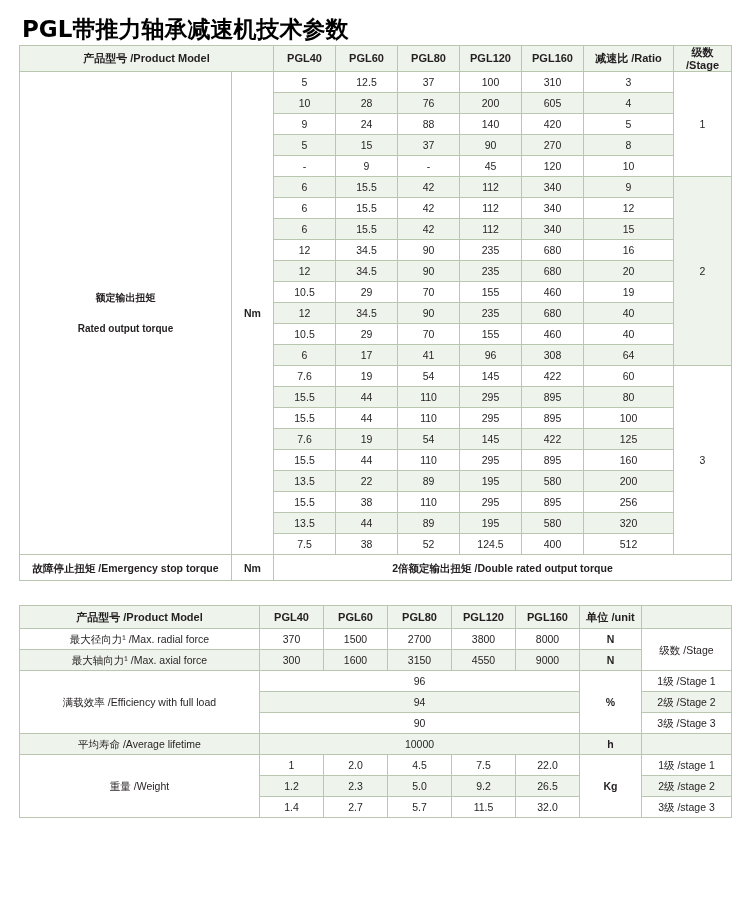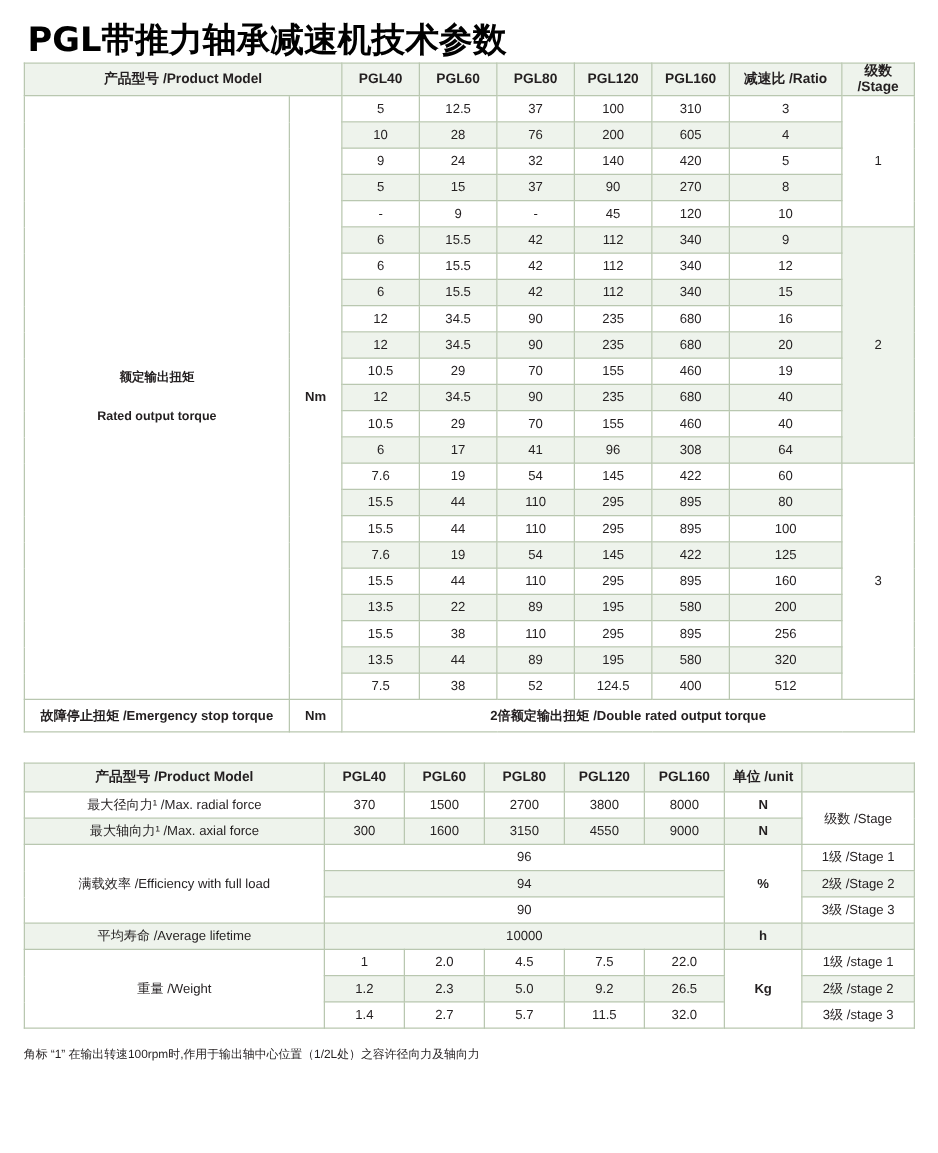--- a/index.html
+++ b/index.html
@@ -8,21 +8,21 @@
     background: #ffffff;
   }
   body {
     width: 750px;
     height: 922px;
     font-family: "Liberation Sans", sans-serif;
     color: #231f20;
     position: relative;
   }
   .page-title {
-    font-size: 27px;
+    font-size: 23px;
     font-weight: bold;
     color: #000000;
     letter-spacing: 0px;
     padding: 14px 0 0 22px;
     font-family: "DejaVu Sans", sans-serif;
   }
   table {
     border-collapse: collapse;
     table-layout: fixed;
   }
@@ -116,21 +116,21 @@
         <td>10</td>
         <td>28</td>
         <td>76</td>
         <td>200</td>
         <td>605</td>
         <td>4</td>
       </tr>
       <tr class="bandA">
         <td>9</td>
         <td>24</td>
-        <td>32</td>
+        <td>88</td>
         <td>140</td>
         <td>420</td>
         <td>5</td>
       </tr>
       <tr class="bandB">
         <td>5</td>
         <td>15</td>
         <td>37</td>
         <td>90</td>
         <td>270</td>
@@ -382,14 +382,13 @@
         <td>2.7</td>
         <td>5.7</td>
         <td>11.5</td>
         <td>32.0</td>
         <td>3级 /stage 3</td>
       </tr>
     </tbody>
 </table>
 
 <div class="note">
-  <span class="line">角标 “1” 在输出转速100rpm时,作用于输出轴中心位置（1/2L处）之容许径向力及轴向力</span>
 </div>
 
 </body></html>

